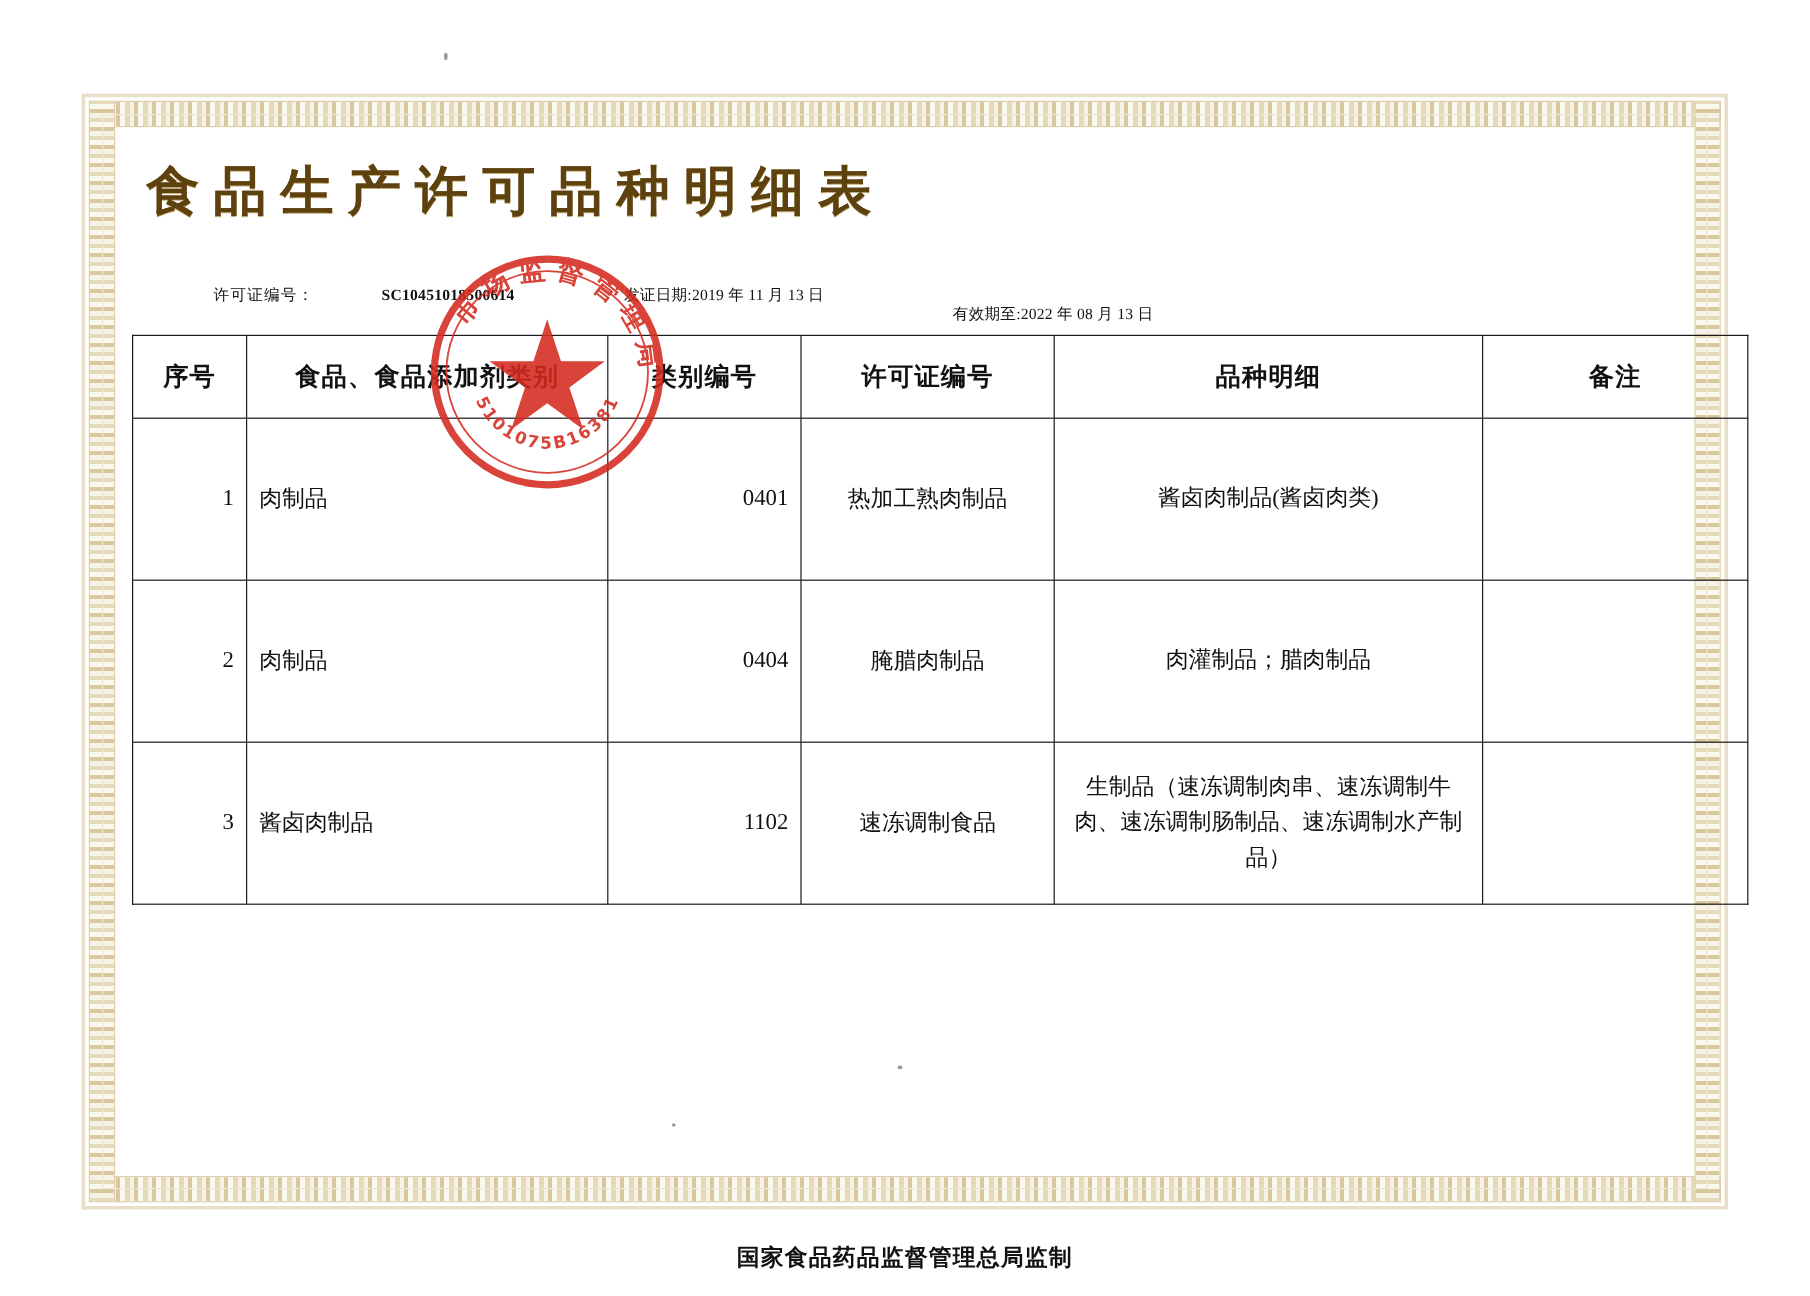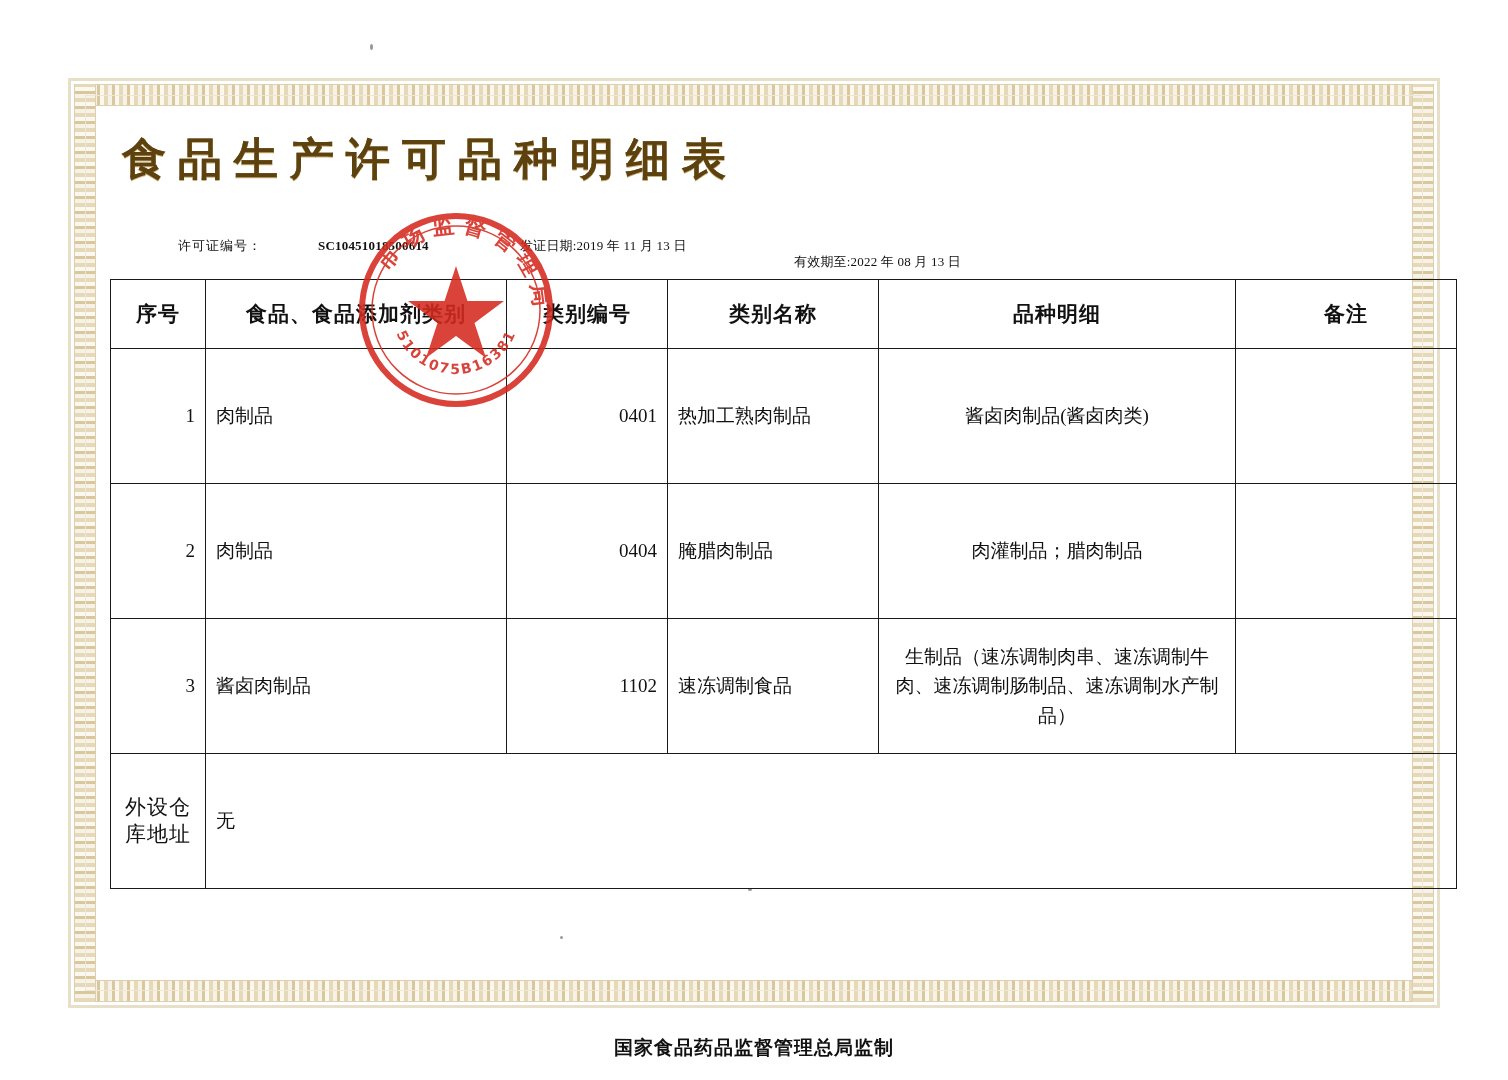--- a/index.html
+++ b/index.html
@@ -153,21 +153,21 @@
     font-size: 21px;
     height: 56px;
     letter-spacing: 1px;
   }
   table.detail tbody td {
     height: 122px;
   }
   .c-no     { width: 74px;  text-align: right;  padding-right: 18px; }
   .c-cat    { width: 280px; text-align: left; }
   .c-code   { width: 140px; text-align: right; }
-  .c-name   { width: 190px; }
+  .c-name   { width: 190px; text-align: center; }
   .c-detail { width: 336px; text-align: center; line-height: 1.55; }
   .c-remark { width: 200px; }
 
   .row-last td { height: 122px; }
 
   .footer-label {
     width: 74px;
     text-align: center;
     font-weight: normal;
     font-size: 21px;
@@ -230,21 +230,21 @@
     <span class="meta-issue">发证日期:2019 年 11 月 13 日</span>
     <span class="meta-valid">有效期至:2022 年 08 月 13 日</span>
   </div>
 
   <table class="detail">
     <thead>
       <tr>
         <th class="c-no">序号</th>
         <th class="c-cat">食品、食品添加剂类别</th>
         <th class="c-code">类别编号</th>
-        <th class="c-name">类别名称</th>
+        <th class="c-name">许可证编号</th>
         <th class="c-detail">品种明细</th>
         <th class="c-remark">备注</th>
       </tr>
     </thead>
     <tbody>
       <tr>
         <td class="c-no">1</td>
         <td class="c-cat">肉制品</td>
         <td class="c-code">0401</td>
         <td class="c-name">热加工熟肉制品</td>
@@ -260,24 +260,20 @@
         <td class="c-remark"></td>
       </tr>
       <tr class="row-last">
         <td class="c-no">3</td>
         <td class="c-cat">酱卤肉制品</td>
         <td class="c-code">1102</td>
         <td class="c-name">速冻调制食品</td>
         <td class="c-detail">生制品（速冻调制肉串、速冻调制牛肉、速冻调制肠制品、速冻调制水产制品）</td>
         <td class="c-remark"></td>
       </tr>
-      <tr>
-        <td class="footer-label">外设仓库地址</td>
-        <td class="footer-value" colspan="5">无</td>
-      </tr>
     </tbody>
   </table>
 </div>
 
 <div class="seal">
   <svg width="208" height="208" viewBox="0 0 208 208" xmlns="http://www.w3.org/2000/svg">
     <defs>
       <path id="sealTopArc" d="M 26 104 A 78 78 0 0 1 182 104"></path>
       <path id="sealBottomArc" d="M 40 104 A 64 64 0 0 0 168 104"></path>
     </defs>

